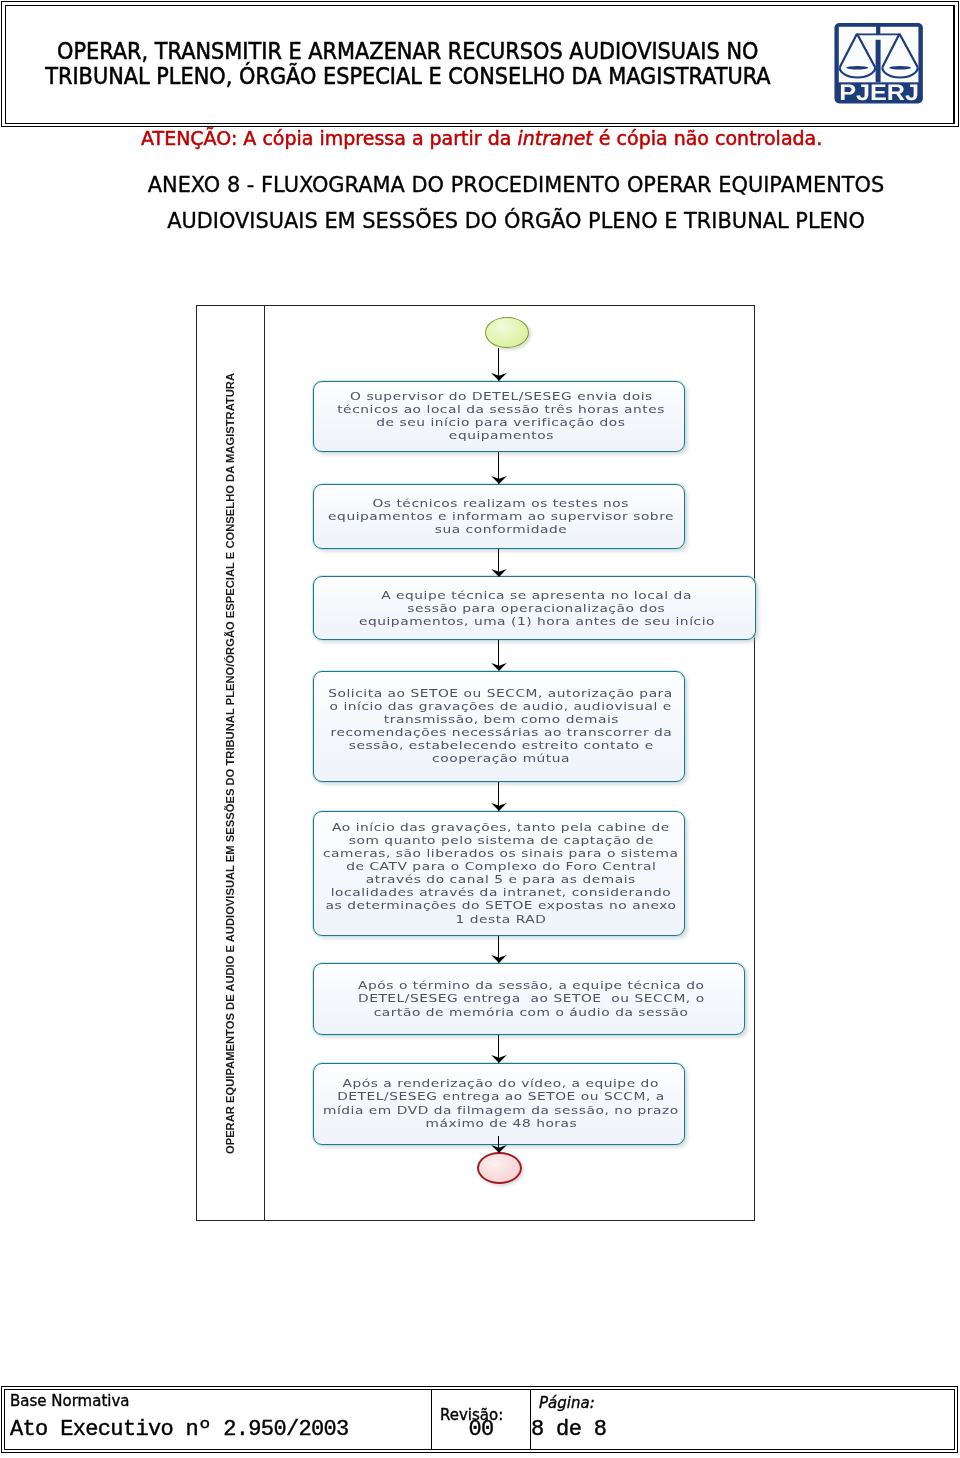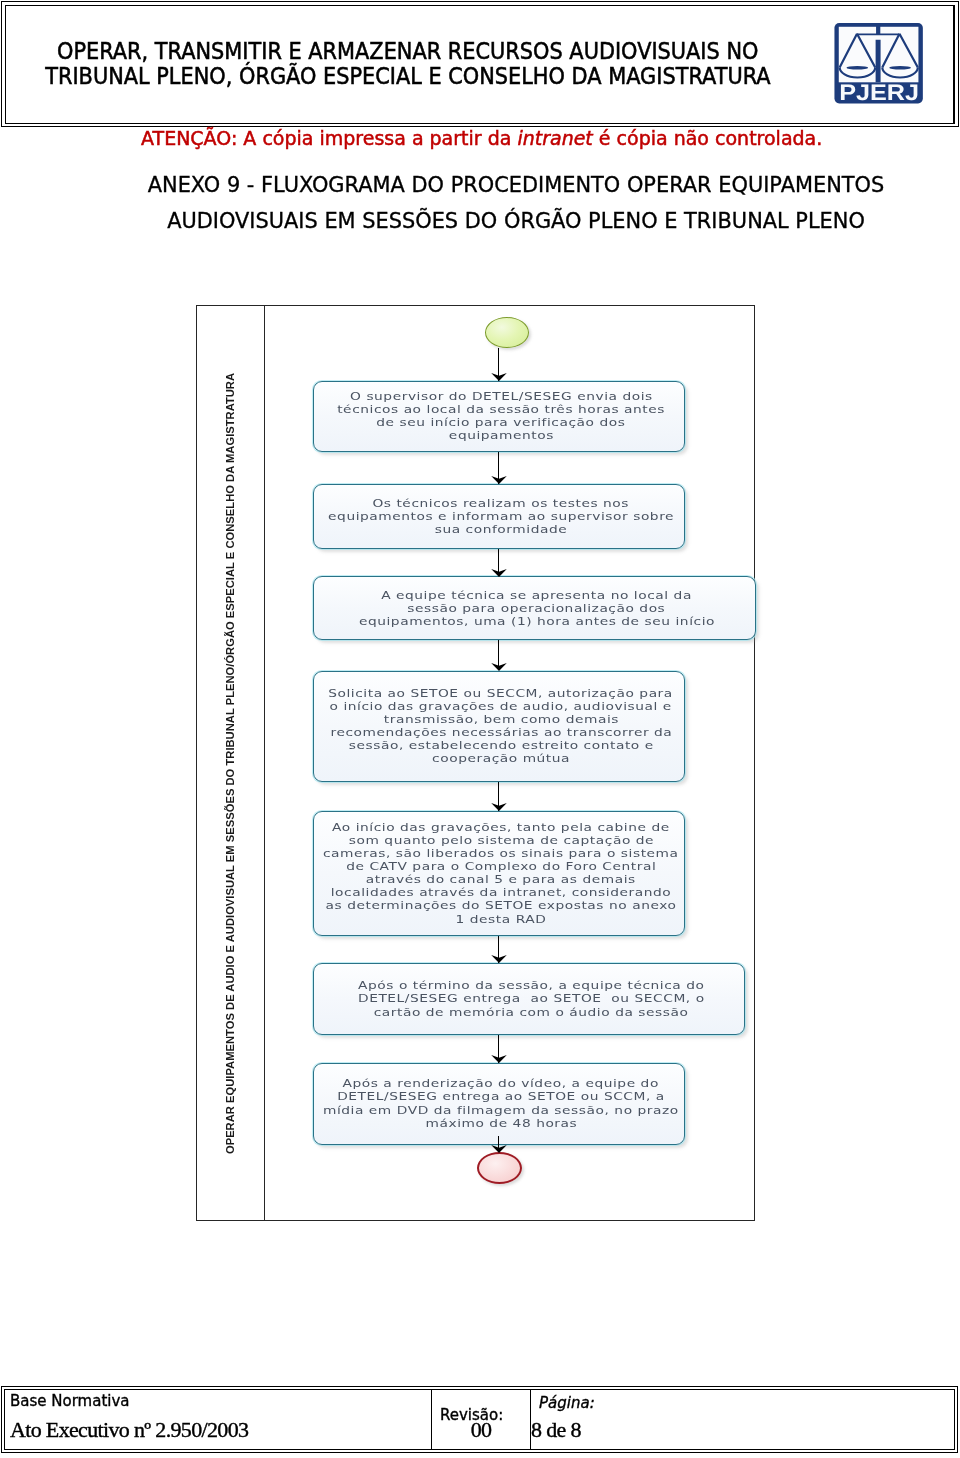--- a/index.html
+++ b/index.html
@@ -68,21 +68,21 @@
   #footer-table{position:absolute;left:1px;top:1386px;width:957px;height:67px;
       border:1px solid #000;box-sizing:border-box;}
   #footer-inner{position:absolute;left:2px;top:2px;right:2px;bottom:2px;
       border:1px solid #000;box-sizing:border-box;display:flex;}
   .fcell{box-sizing:border-box;position:relative;}
   #fcell-base{flex:0 0 427px;border-right:1px solid #000;}
   #fcell-cod{flex:0 0 262px;border-right:1px solid #000;}
   #fcell-rev{flex:0 0 99px;border-right:1px solid #000;}
   #fcell-pag{flex:1;}
   .flabel{position:absolute;font-family:"DejaVu Sans",sans-serif;font-size:15px;font-weight:normal;color:#000;white-space:nowrap;-webkit-text-stroke:0.35px #000;}
-  .fvalue{position:absolute;font-family:Liberation Serif, serif;font-size:22px;font-weight:normal;color:#000;white-space:nowrap;letter-spacing:-0.66px;-webkit-text-stroke:0.4px #000;}
+  .fvalue{position:absolute;font-family:Liberation Mono, monospace;font-size:22px;font-weight:normal;color:#000;white-space:nowrap;letter-spacing:-0.66px;-webkit-text-stroke:0.4px #000;}
 
   #fc-end{position:absolute;width:45px;height:32px;border-radius:50%;
       background:radial-gradient(ellipse at 40% 34%,#fdf0f0 0%,#fadede 45%,#f6c9c9 100%);
       border:2.4px solid #9e1b24;box-sizing:border-box;
       box-shadow:2px 2px 3px rgba(150,150,150,0.35);}
 
 </style>
 </head>
 <body>
 
@@ -117,21 +117,21 @@
             <text x="52" y="840" text-anchor="start" font-family="Liberation Sans, sans-serif" font-size="246" font-weight="bold" fill="#f7f9fc" textLength="866" lengthAdjust="spacingAndGlyphs">PJERJ</text>
           </g>
         </svg>
       </div>
     </div>
   </div>
 
   <div id="notice"><span>ATENÇÃO: A cópia impressa a partir da </span><span class="em">intranet</span><span> é cópia não controlada.</span></div>
 
   <div id="anexo">
-    <div id="anexo-l1">ANEXO 9 - FLUXOGRAMA DO PROCEDIMENTO OPERAR EQUIPAMENTOS</div>
+    <div id="anexo-l1">ANEXO 8 - FLUXOGRAMA DO PROCEDIMENTO OPERAR EQUIPAMENTOS</div>
     <div id="anexo-l2">AUDIOVISUAIS EM SESSÕES DO ÓRGÃO PLENO E TRIBUNAL PLENO</div>
   </div>
 
   <div id="flowchart">
     <div id="lane-header">
       <div id="lane-label">
           <span>OPERAR EQUIPAMENTOS DE AUDIO E AUDIOVISUAL EM SESSÕES DO TRIBUNAL PLENO/ÓRGÃO ESPECIAL E CONSELHO DA MAGISTRATURA</span>
         </div>
     </div>
     <div id="lane-body">

